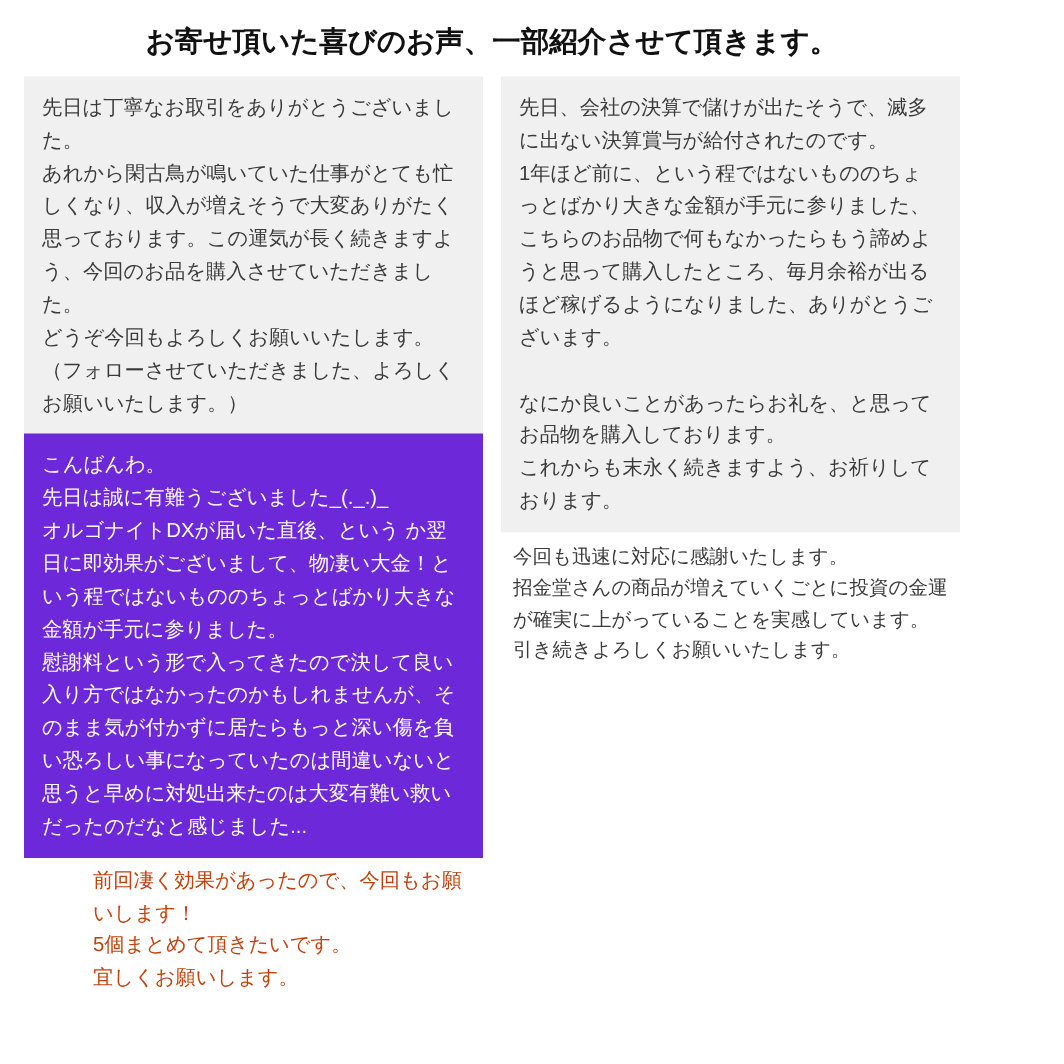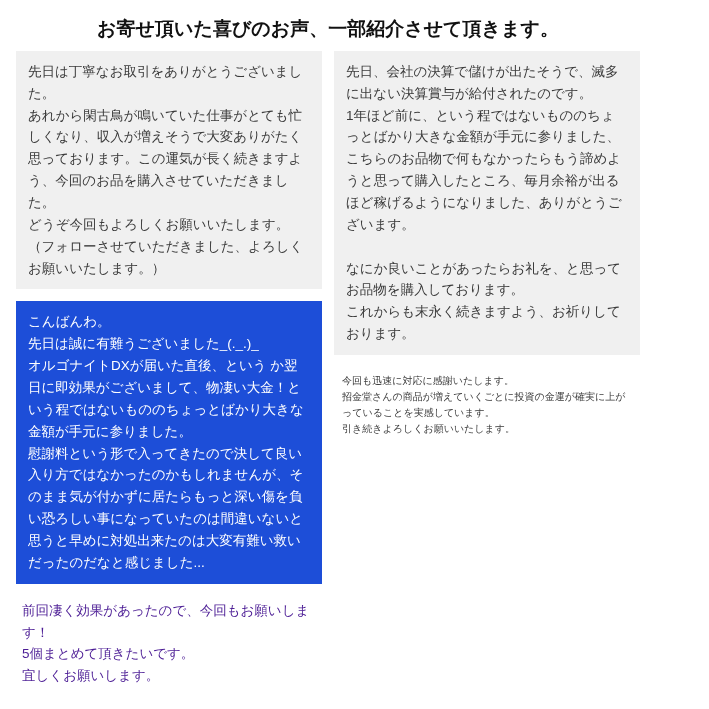--- a/index.html
+++ b/index.html
@@ -35,50 +35,51 @@
     display: flex;
     flex-direction: row;
     gap: 12px;
     padding: 0 16px;
     box-sizing: border-box;
     align-items: flex-start;
   }
   .col {
     display: flex;
     flex-direction: column;
-    gap: 12px;
+    gap: 0;
     width: 50%;
     box-sizing: border-box;
   }
   .card {
     box-sizing: border-box;
     padding: 10px 12px;
     font-size: 13.5px;
     line-height: 1.62;
     white-space: pre-wrap;
     word-break: break-all;
   }
   .card.light {
     background: #f0f0f0;
     color: #3a3a3a;
   }
   .card.dark {
-    background: #1d4ed8;
+    background: #6d28d9;
     color: #ffffff;
   }
   .card.plain {
     background: #ffffff;
-    color: #4c1d95;
+    color: #c2410c;
     padding: 4px 12px 4px 6px;
+    margin-left: 40px;
   }
   .card.plain-right {
     background: #ffffff;
     color: #3a3a3a;
     padding: 6px 6px 4px 8px;
-    font-size: 10px;
+    font-size: 13px;
     line-height: 1.6;
   }
 </style>
 </head>
 <body>
 
 <div class="page">
 
   <div class="page-title">お寄せ頂いた喜びのお声、一部紹介させて頂きます。</div>
 

